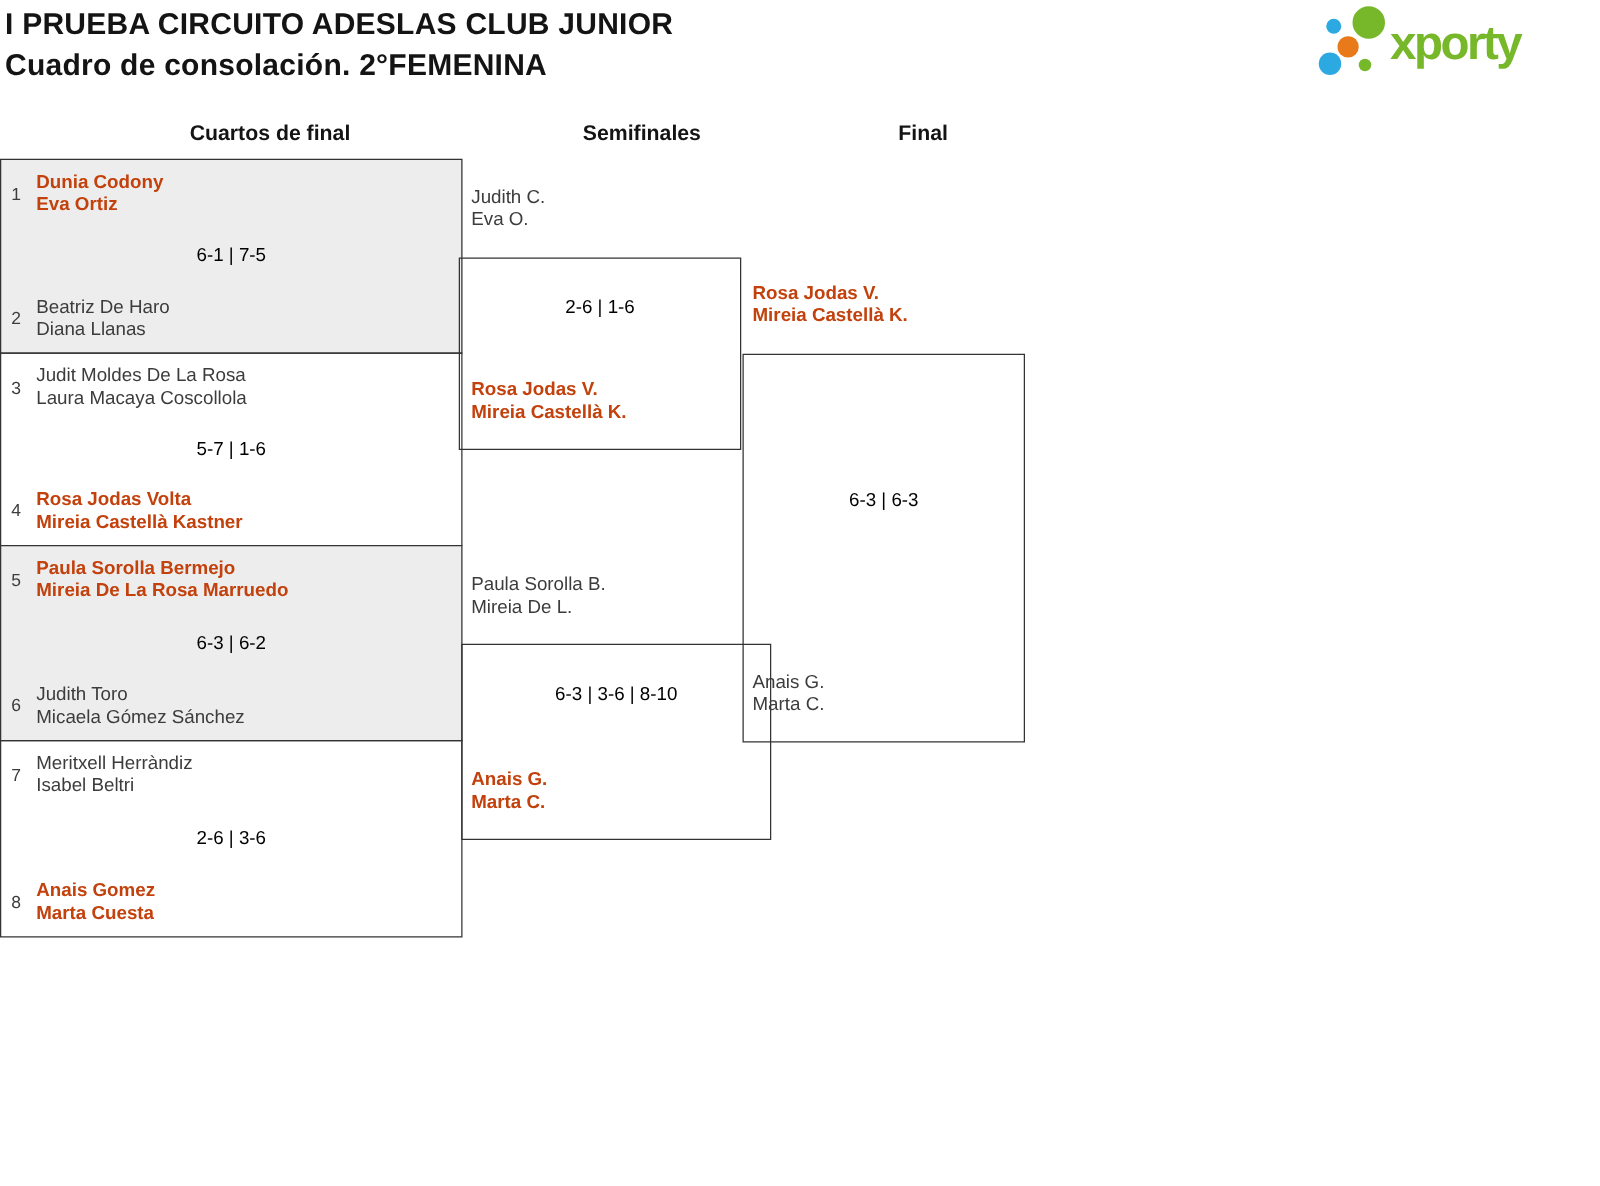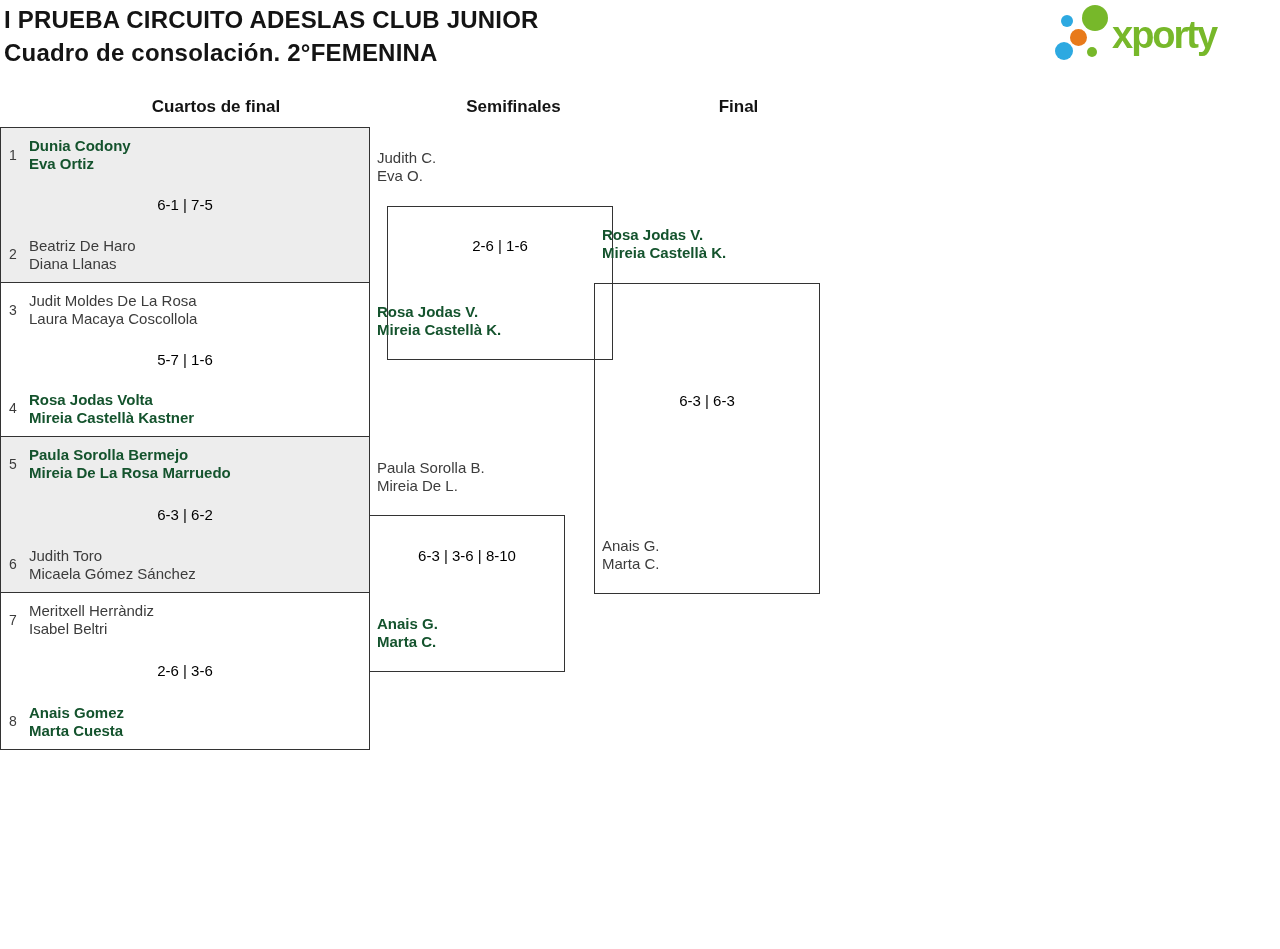--- a/index.html
+++ b/index.html
@@ -29,27 +29,27 @@
   #rh-qf { left:0;    width:370px; }
   #rh-sf { left:370px; width:225px; }
   #rh-f  { left:595px; width:225px; }
 
   
   .box { position:absolute; border:1px solid #333333; box-sizing:border-box; background:transparent; }
   #qf1 { left:0; top:127px; width:370px; height:156px; background:#ededed; }
   #qf2 { left:0; top:282px; width:370px; height:155px; }
   #qf3 { left:0; top:436px; width:370px; height:157px; background:#ededed; }
   #qf4 { left:0; top:592px; width:370px; height:158px; }
-  #sf1 { left:387px; top:206px; width:226px; height:154px; }
-  #sf2 { left:369px; top:515px; width:196px; height:157px; }
+  #sf1 { left:367px; top:206px; width:226px; height:154px; }
+  #sf2 { left:369px; top:515px; width:248px; height:157px; }
   #fin { left:594px; top:283px; width:226px; height:311px; }
 
   
   .team { position:absolute; font-size:15px; line-height:18px; color:#3c3c3c; white-space:nowrap; }
-  .team.bold { font-weight:700; color:#14532d; }
+  .team.bold { font-weight:700; color:#c2410c; }
   .seed { position:absolute; font-size:14px; line-height:17px; color:#3c3c3c; }
   .score { position:absolute; left:0; right:0; text-align:center; font-size:15px; color:#000000; white-space:nowrap; }
 
   .qf-t1 { left:28px; top:9px; }
   .qf-t2 { left:28px; bottom:9px; }
   .qf-s1 { left:8px; top:19px; }
   .qf-s2 { left:8px; bottom:19px; }
   .qf-score { top:calc(50% - 9px); }
 
   #sf1 .score { top:30px; }

